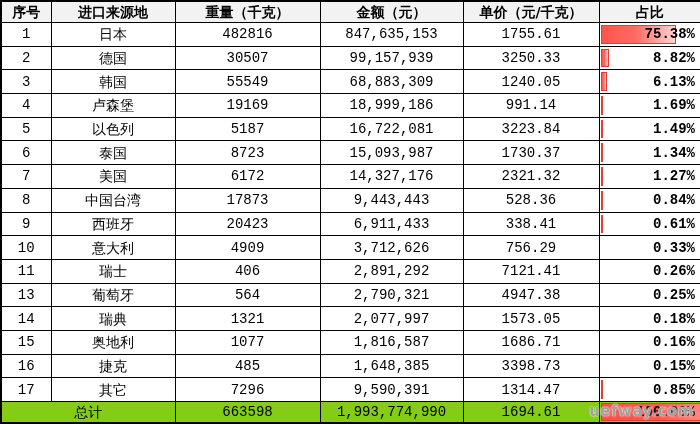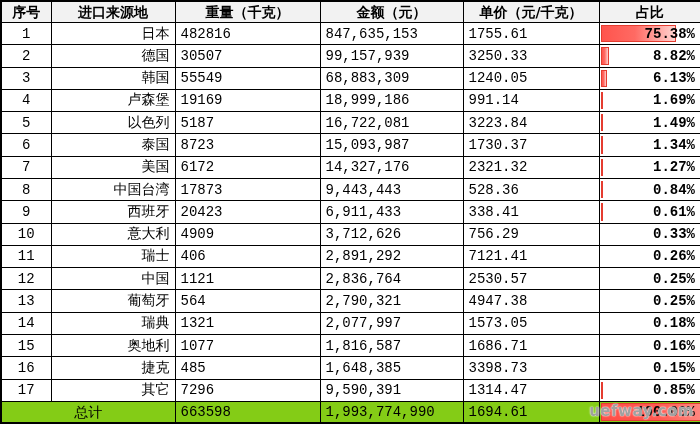--- a/index.html
+++ b/index.html
@@ -33,22 +33,22 @@
     height: 20px;
     line-height: 20px;
   }
   table.grid th {
     background: #f2f2f2;
     font-weight: bold;
     text-align: center;
     font-family: "DejaVu Sans", "Liberation Sans", sans-serif;
   }
   td.c-no     { text-align: center; }
-  td.c-origin { text-align: right; font-family: Liberation Serif, serif; }
-  td.c-num    { text-align: left; }
+  td.c-origin { text-align: center; font-family: Liberation Sans, sans-serif; }
+  td.c-num    { text-align: center; }
   td.c-share  { text-align: right; position: relative; }
   td.c-share .pct-text { position: relative; z-index: 2; font-weight: bold; }
   .databar {
     position: absolute;
     left: 1px;
     top: 2px;
     bottom: 2px;
     z-index: 1;
     border: 1px solid #e53c30;
     background: linear-gradient(90deg, #ff544d 0%, #ff6a63 45%, #ffd3d0 100%);
@@ -184,28 +184,20 @@
         </tr>
         <tr>
           <td class="c-no">11</td>
           <td class="c-origin">瑞士</td>
           <td class="c-num">406</td>
           <td class="c-num">2,891,292</td>
           <td class="c-num">7121.41</td>
           <td class="c-share"><span class="pct-text">0.26%</span></td>
         </tr>
         <tr>
-          <td class="c-no">12</td>
-          <td class="c-origin">中国</td>
-          <td class="c-num">1121</td>
-          <td class="c-num">2,836,764</td>
-          <td class="c-num">2530.57</td>
-          <td class="c-share"><span class="pct-text">0.25%</span></td>
-        </tr>
-        <tr>
           <td class="c-no">13</td>
           <td class="c-origin">葡萄牙</td>
           <td class="c-num">564</td>
           <td class="c-num">2,790,321</td>
           <td class="c-num">4947.38</td>
           <td class="c-share"><span class="pct-text">0.25%</span></td>
         </tr>
         <tr>
           <td class="c-no">14</td>
           <td class="c-origin">瑞典</td>

